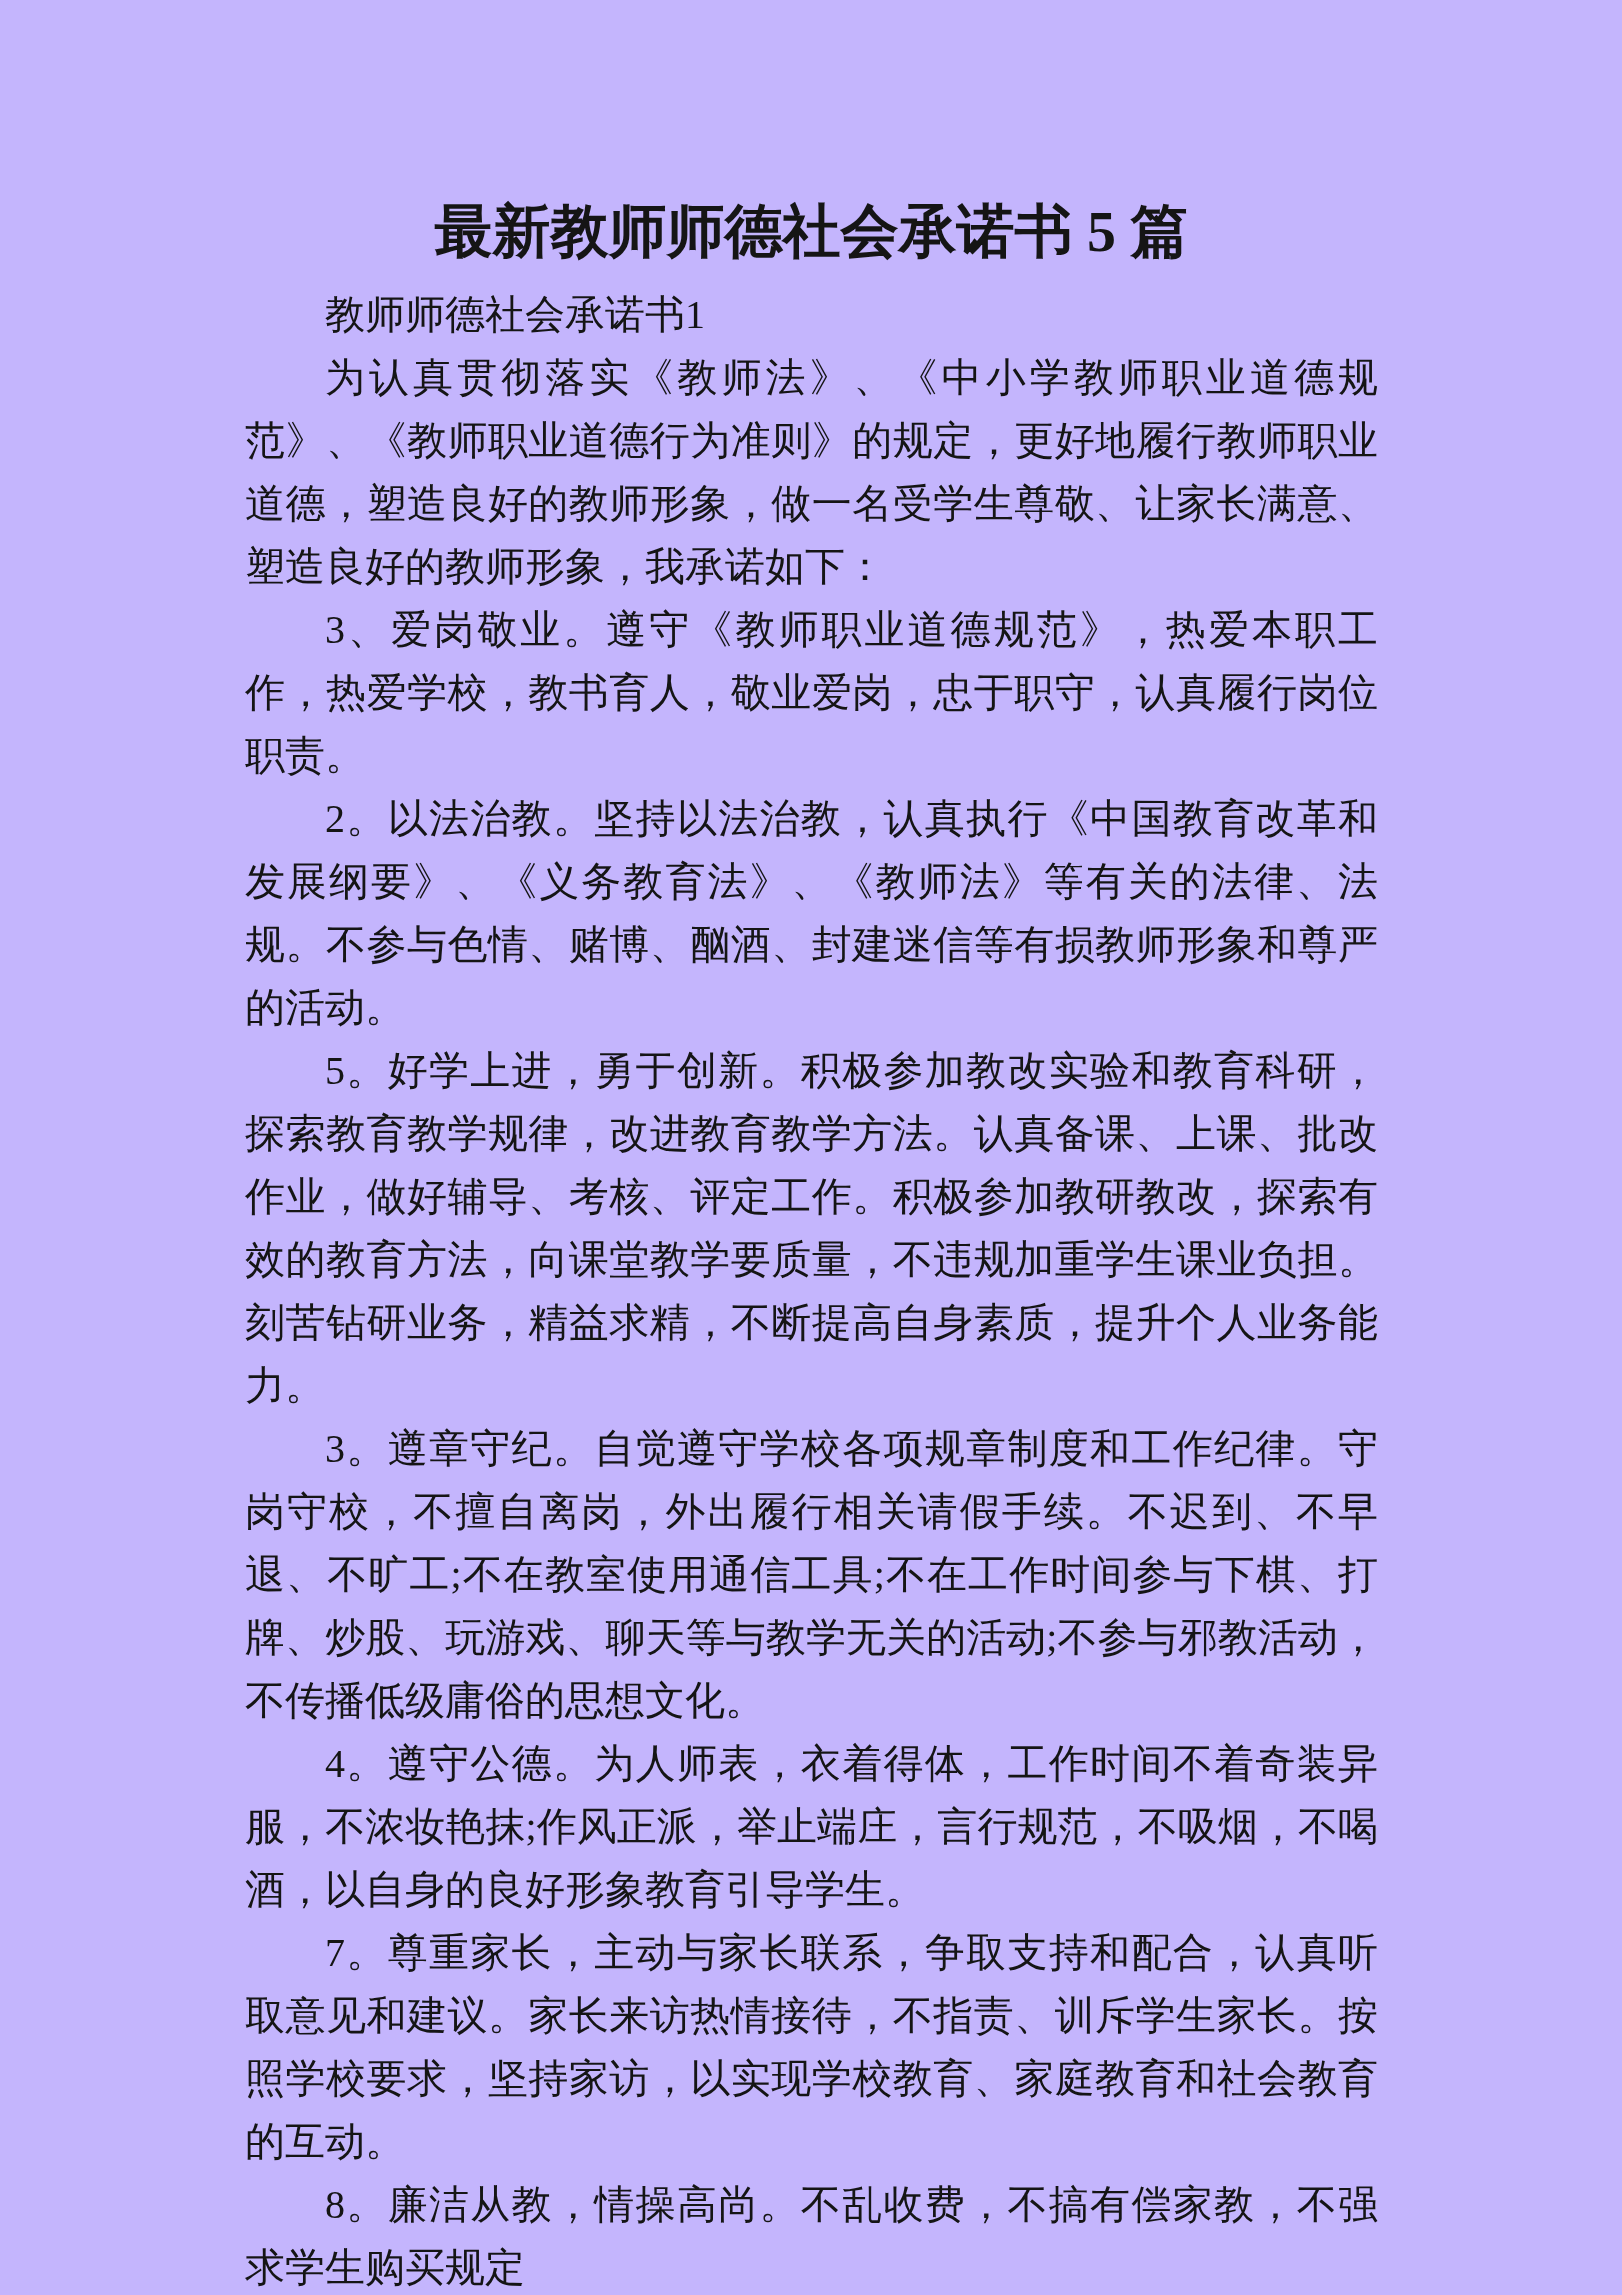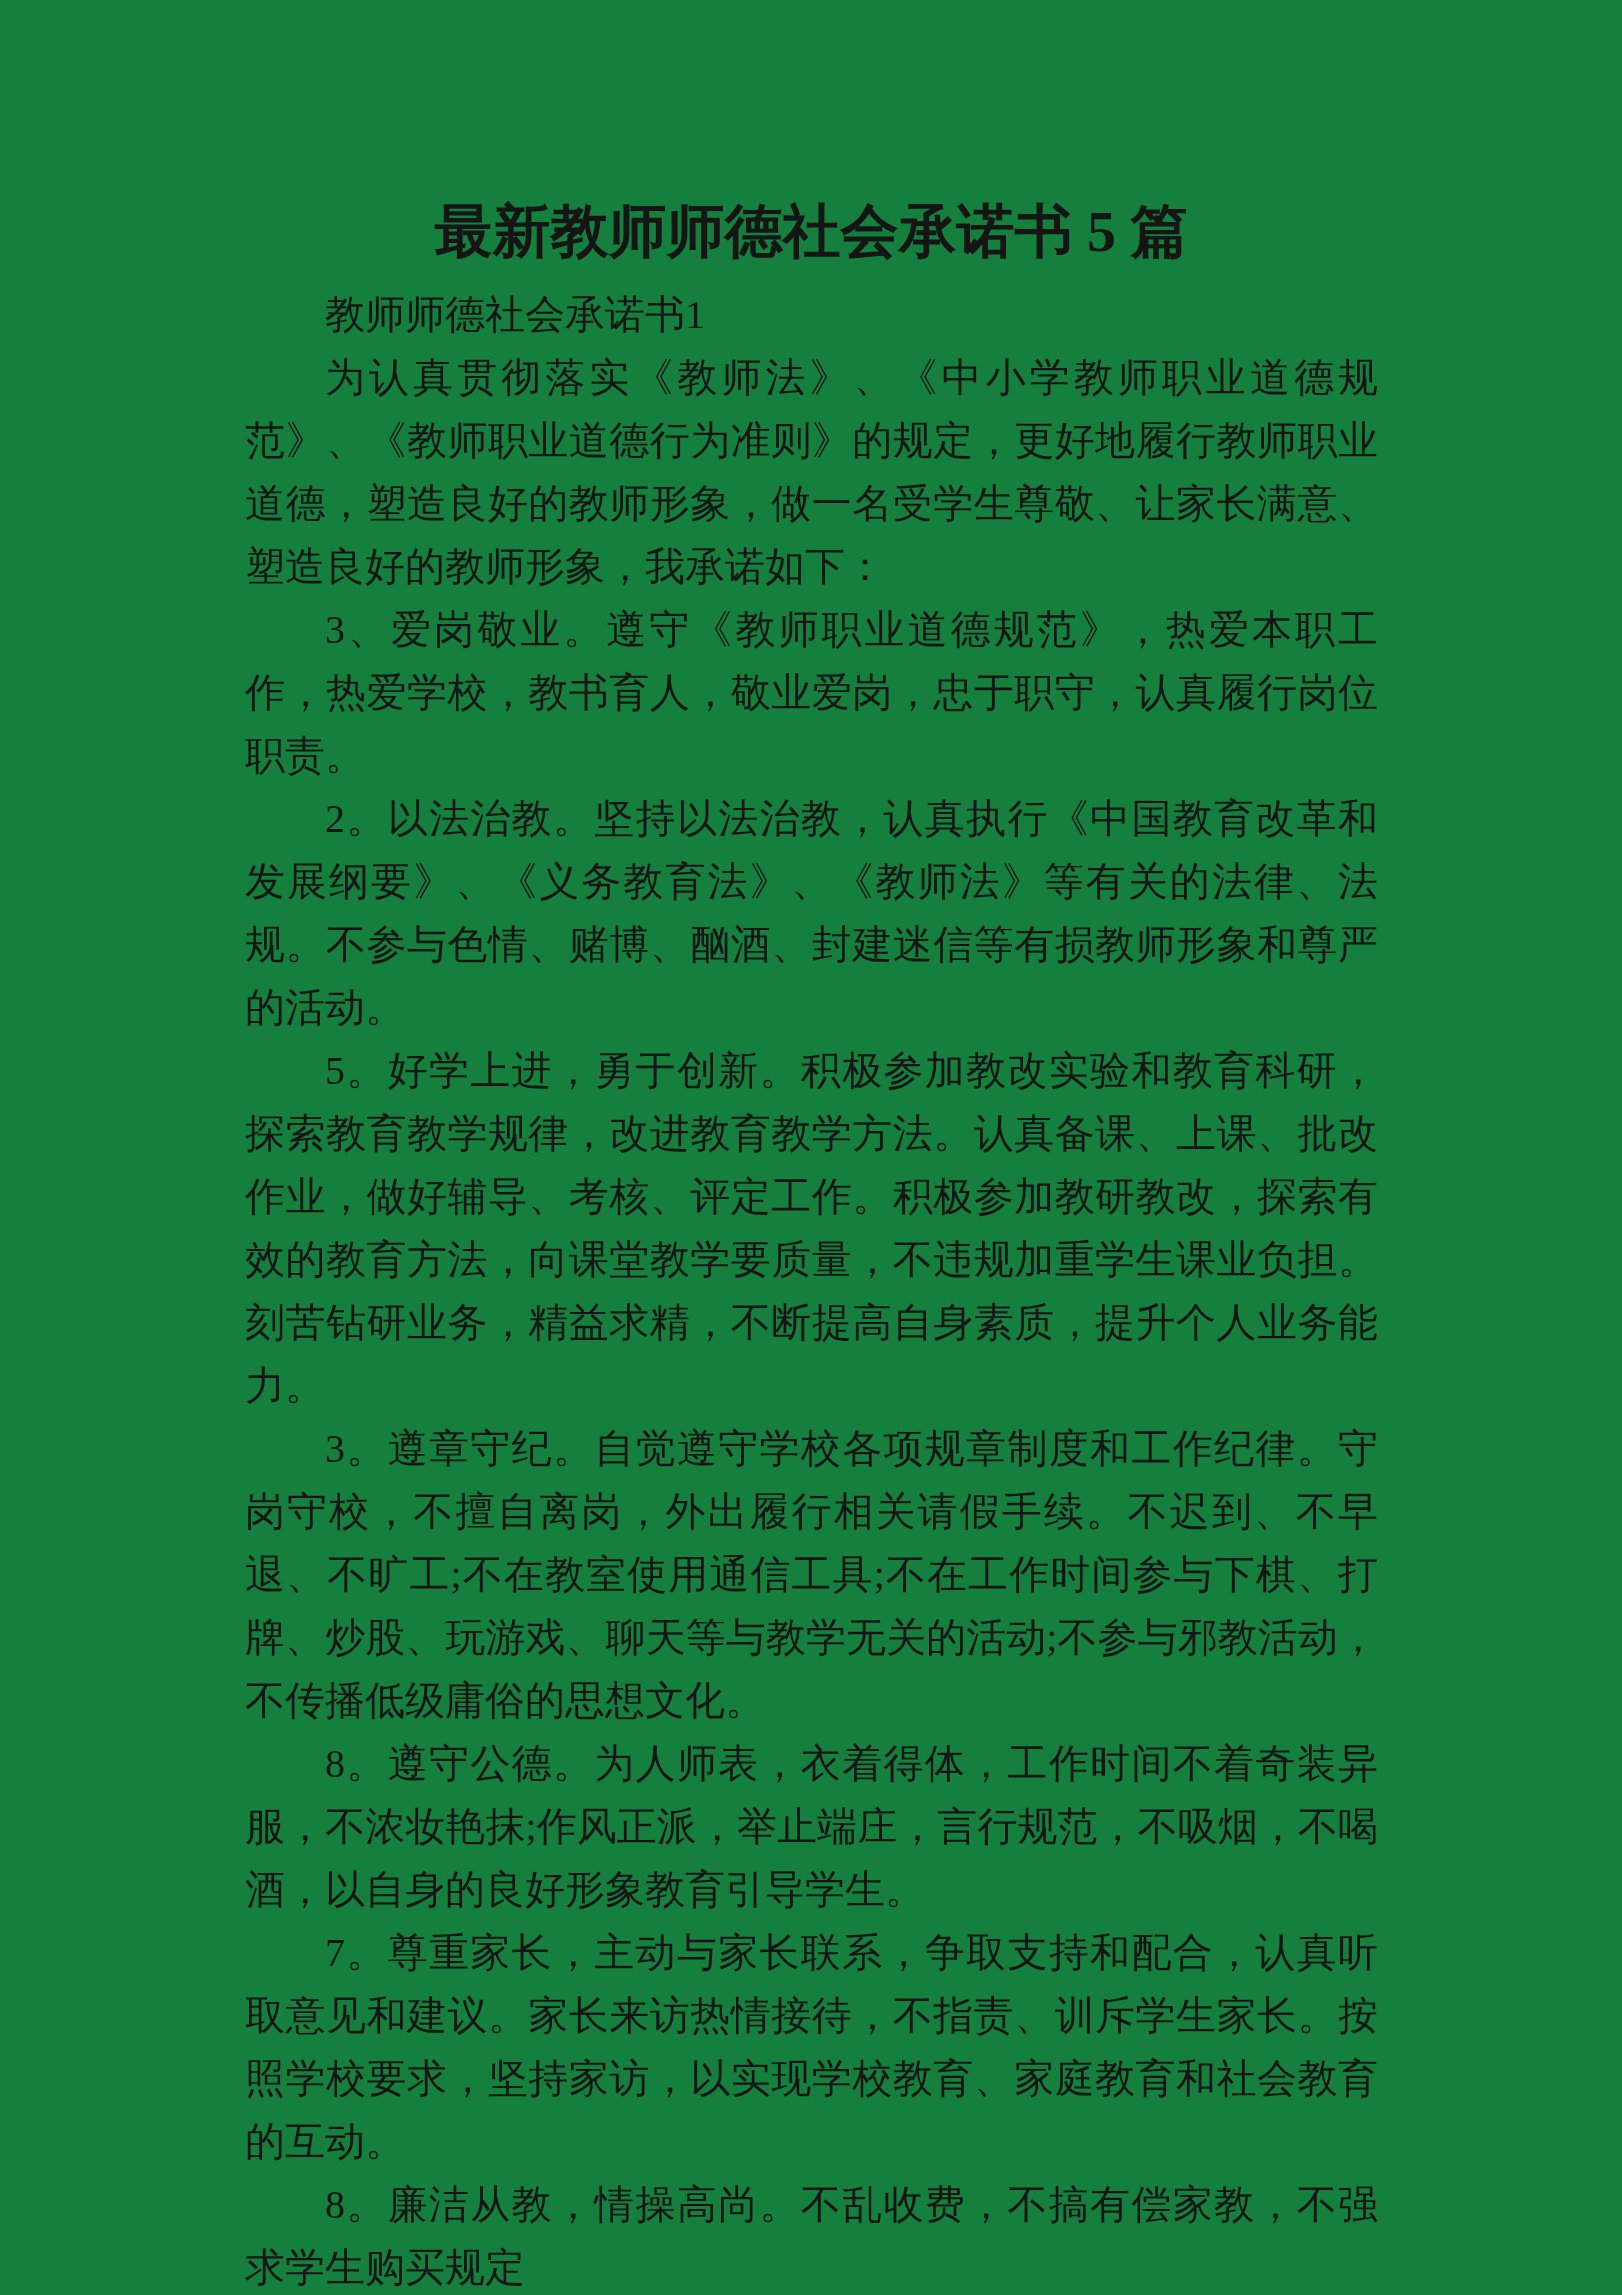--- a/index.html
+++ b/index.html
@@ -11,21 +11,21 @@
     height: 2295px;
     background: #fbfbfb;
     color: #151515;
     font-family: "Liberation Serif", "DejaVu Serif", serif;
   }
   .page {
     box-sizing: border-box;
     width: 1623px;
     height: 2295px;
     padding: 198px 245px 0 245px;
-    background: #15803d;
+    background: #c4b5fd;
     overflow: hidden;
   }
   .doc-title {
     margin: 0 0 17px 0;
     font-size: 58px;
     line-height: 1.17;
     font-weight: bold;
     text-align: center;
     white-space: nowrap;
   }
@@ -51,20 +51,20 @@
 
     <p>3、爱岗敬业。遵守《教师职业道德规范》，热爱本职工作，热爱学校，教书育人，敬业爱岗，忠于职守，认真履行岗位职责。</p>
 
     <p>2。以法治教。坚持以法治教，认真执行《中国教育改革和发展纲要》、《义务教育法》、《教师法》等有关的法律、法规。不参与色情、赌博、酗酒、封建迷信等有损教师形象和尊严的活动。</p>
 
     <p>5。好学上进，勇于创新。积极参加教改实验和教育科研，探索教育教学规律，改进教育教学方法。认真备课、上课、批改作业，做好辅导、考核、评定工作。积极参加教研教改，探索有效的教育方法，向课堂教学要质量，不违规加重学生课业负担。刻苦钻研业务，精益求精，不断提高自身素质，提升个人业务能力。</p>
 
 
     <p>3。遵章守纪。自觉遵守学校各项规章制度和工作纪律。守岗守校，不擅自离岗，外出履行相关请假手续。不迟到、不早退、不旷工;不在教室使用通信工具;不在工作时间参与下棋、打牌、炒股、玩游戏、聊天等与教学无关的活动;不参与邪教活动，不传播低级庸俗的思想文化。</p>
 
-    <p>8。遵守公德。为人师表，衣着得体，工作时间不着奇装异服，不浓妆艳抹;作风正派，举止端庄，言行规范，不吸烟，不喝酒，以自身的良好形象教育引导学生。</p>
+    <p>4。遵守公德。为人师表，衣着得体，工作时间不着奇装异服，不浓妆艳抹;作风正派，举止端庄，言行规范，不吸烟，不喝酒，以自身的良好形象教育引导学生。</p>
 
     <p>7。尊重家长，主动与家长联系，争取支持和配合，认真听取意见和建议。家长来访热情接待，不指责、训斥学生家长。按照学校要求，坚持家访，以实现学校教育、家庭教育和社会教育的互动。</p>
 
     <p>8。廉洁从教，情操高尚。不乱收费，不搞有偿家教，不强求学生购买规定</p>
   </div>
 </div>
 
 
 </body></html>

